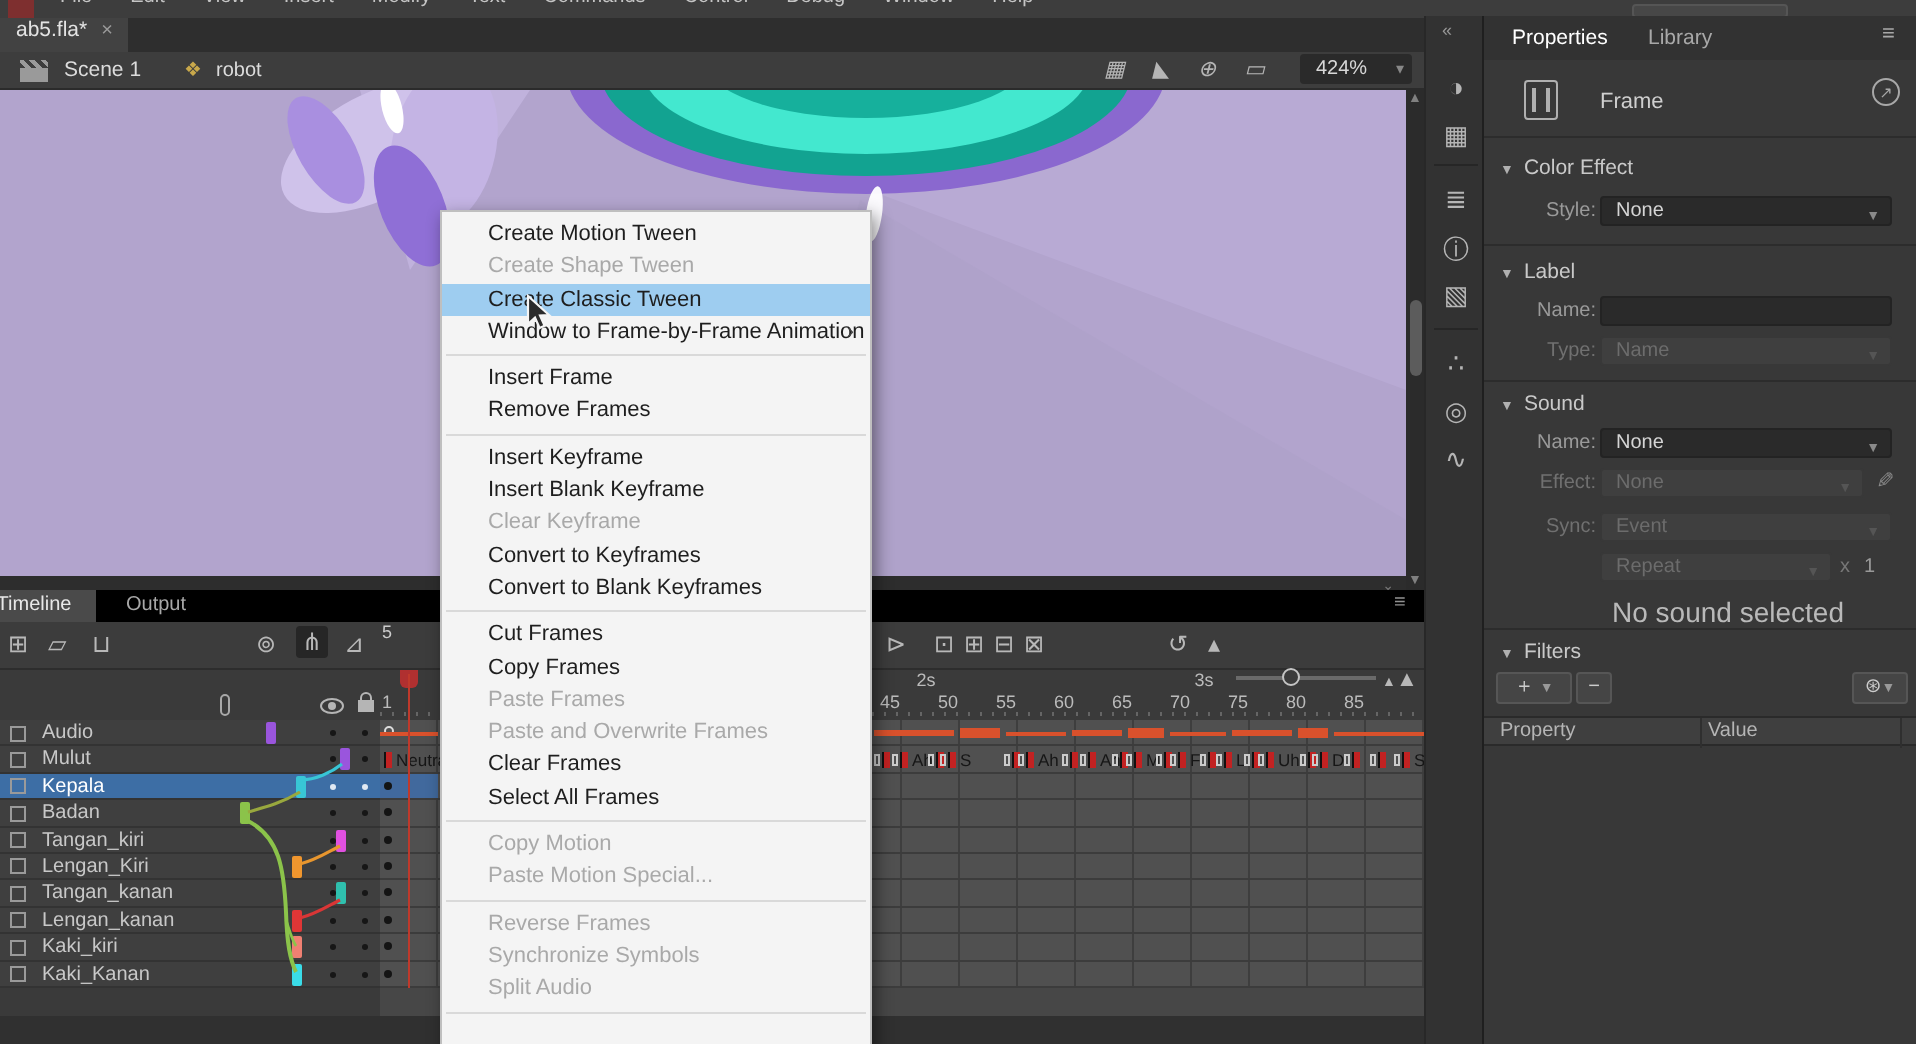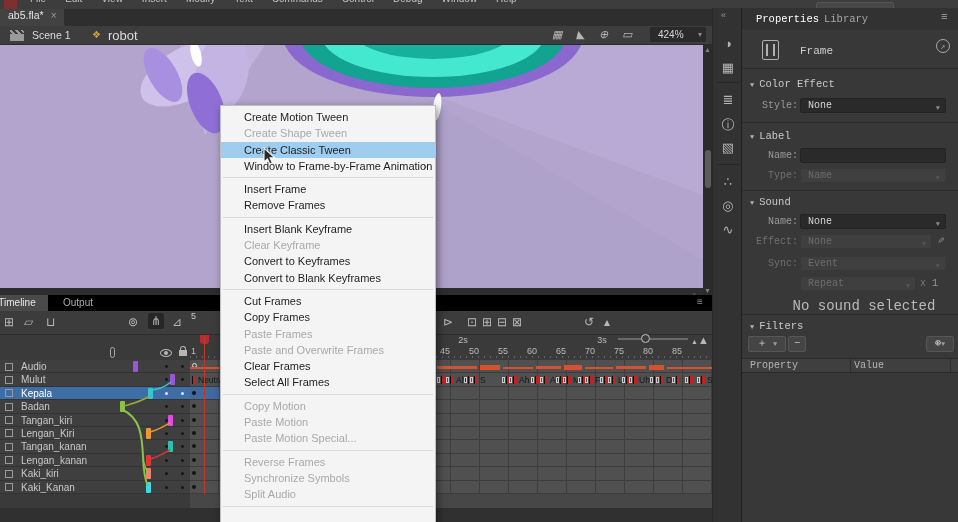--- a/index.html
+++ b/index.html
@@ -22,21 +22,21 @@
              color:#e3e3e3; font-size:10.5px; line-height:12px; }
   #doc-tab .x { color:#9a9a9a; margin-left:7px; font-size:10px; }
 
   
   #editbar { left:0; top:26px; width:712px; height:19px; background:#3d3d3d; border-bottom:1px solid #2b2b2b; }
   #editbar .clap { position:absolute; left:10px; top:4px; width:14px; height:11px; background:#9a9a9a; }
   #editbar .clap::before { content:""; position:absolute; left:0; top:0; width:14px; height:4px;
       background:repeating-linear-gradient(45deg,#3d3d3d 0 2px,#9a9a9a 2px 4px); }
   #editbar .scene { position:absolute; left:32px; top:3px; font-size:10.5px; color:#dcdcdc; line-height:13px; }
   #editbar .sym { position:absolute; left:92px; top:3px; font-size:10px; color:#c8a84b; }
-  #editbar .symname { position:absolute; left:108px; top:3px; font-size:13px; color:#dcdcdc; line-height:13px; }
+  #editbar .symname { position:absolute; left:108px; top:3px; font-size:10px; color:#dcdcdc; line-height:13px; }
   #editbar .ricons { position:absolute; left:552px; top:2px; display:flex; gap:14px;
                      font-size:11px; color:#b5b5b5; }
   #zoombox { position:absolute; left:650px; top:1px; width:56px; height:15px; background:#2a2a2a;
              border-radius:2px; color:#d8d8d8; font-size:10px; line-height:15px; padding-left:8px; }
   #zoombox .chev { position:absolute; right:4px; color:#888; font-size:8px; }
 
   
   #stage { left:0; top:45px; width:712px; height:250px; background:#b2a4cd; }
   #stage svg { position:absolute; left:0; top:0; }
   #vscroll { position:absolute; left:703px; top:0; width:9px; height:250px; background:#2b2b2b; }
@@ -113,21 +113,21 @@
   #tl-bottom { position:absolute; left:0; top:213px; width:712px; height:14px; background:#303030; }
 
   
   #dock { left:712px; top:8px; width:30px; height:514px; background:#323232;
           border-left:1px solid #282828; border-right:1px solid #1f1f1f; }
   #dock .collapse { position:absolute; left:8px; top:2px; color:#999; font-size:9px; }
   .dock-ic { position:absolute; left:0; width:30px; text-align:center; font-size:13px; color:#b5b5b5; }
   .dock-sep { position:absolute; left:4px; width:22px; height:1px; background:#262626; }
 
   
-  #props { left:742px; top:8px; width:216px; height:514px; background:#383838;font-family:Liberation Mono, monospace; }
+  #props { left:742px; top:8px; width:216px; height:514px; background:#383838; }
   #props-header { position:absolute; left:0; top:0; width:216px; height:22px; background:#323232; }
   .p-tab { position:absolute; top:0; height:22px; font-size:10.5px; line-height:22px; color:#a8a8a8; }
   .p-tab.active { color:#ffffff; }
   #p-tab-1 { left:14px; } #p-tab-2 { left:82px; }
   #props-menu { position:absolute; left:199px; top:3px; color:#a8a8a8; font-size:11px; }
   #frame-icon { position:absolute; left:20px; top:32px; width:17px; height:20px; border:1px solid #b0b0b0; border-radius:2px; }
   #frame-icon::before { content:""; position:absolute; left:3px; top:3px; width:2px; height:12px;
       background:#b0b0b0; box-shadow:7px 0 #b0b0b0; }
   #obj-type { position:absolute; left:58px; top:37px; font-size:11px; color:#cfcfcf; }
   #help-ic { position:absolute; left:194px; top:31px; width:14px; height:14px; border:1px solid #a8a8a8;
@@ -667,20 +667,24 @@
       <div class="cm-item">
         <span class="cm-label">Remove Frames</span>
         <span class="cm-arrow"></span>
       </div>
 
       <div class="cm-item cm-sep">
         <span class="cm-label"></span>
         <span class="cm-arrow"></span>
       </div>
 
+      <div class="cm-item">
+        <span class="cm-label">Insert Keyframe</span>
+        <span class="cm-arrow"></span>
+      </div>
 
       <div class="cm-item">
         <span class="cm-label">Insert Blank Keyframe</span>
         <span class="cm-arrow"></span>
       </div>
 
       <div class="cm-item disabled">
         <span class="cm-label">Clear Keyframe</span>
         <span class="cm-arrow"></span>
       </div>
@@ -733,24 +737,20 @@
       <div class="cm-item cm-sep">
         <span class="cm-label"></span>
         <span class="cm-arrow"></span>
       </div>
 
       <div class="cm-item disabled">
         <span class="cm-label">Copy Motion</span>
         <span class="cm-arrow"></span>
       </div>
 
-      <div class="cm-item disabled">
-        <span class="cm-label">Paste Motion</span>
-        <span class="cm-arrow"></span>
-      </div>
 
       <div class="cm-item disabled">
         <span class="cm-label">Paste Motion Special...</span>
         <span class="cm-arrow"></span>
       </div>
 
       <div class="cm-item cm-sep">
         <span class="cm-label"></span>
         <span class="cm-arrow"></span>
       </div>

